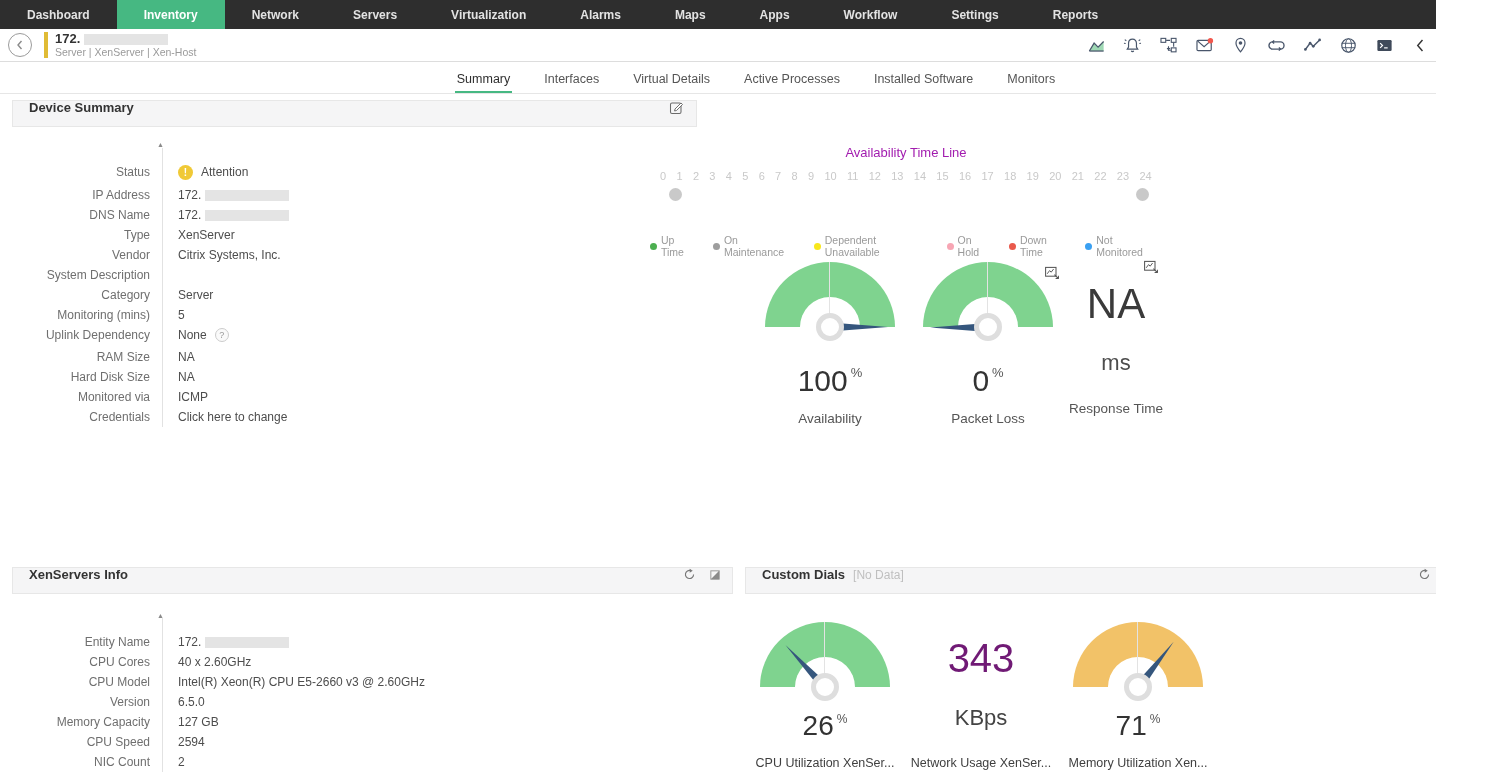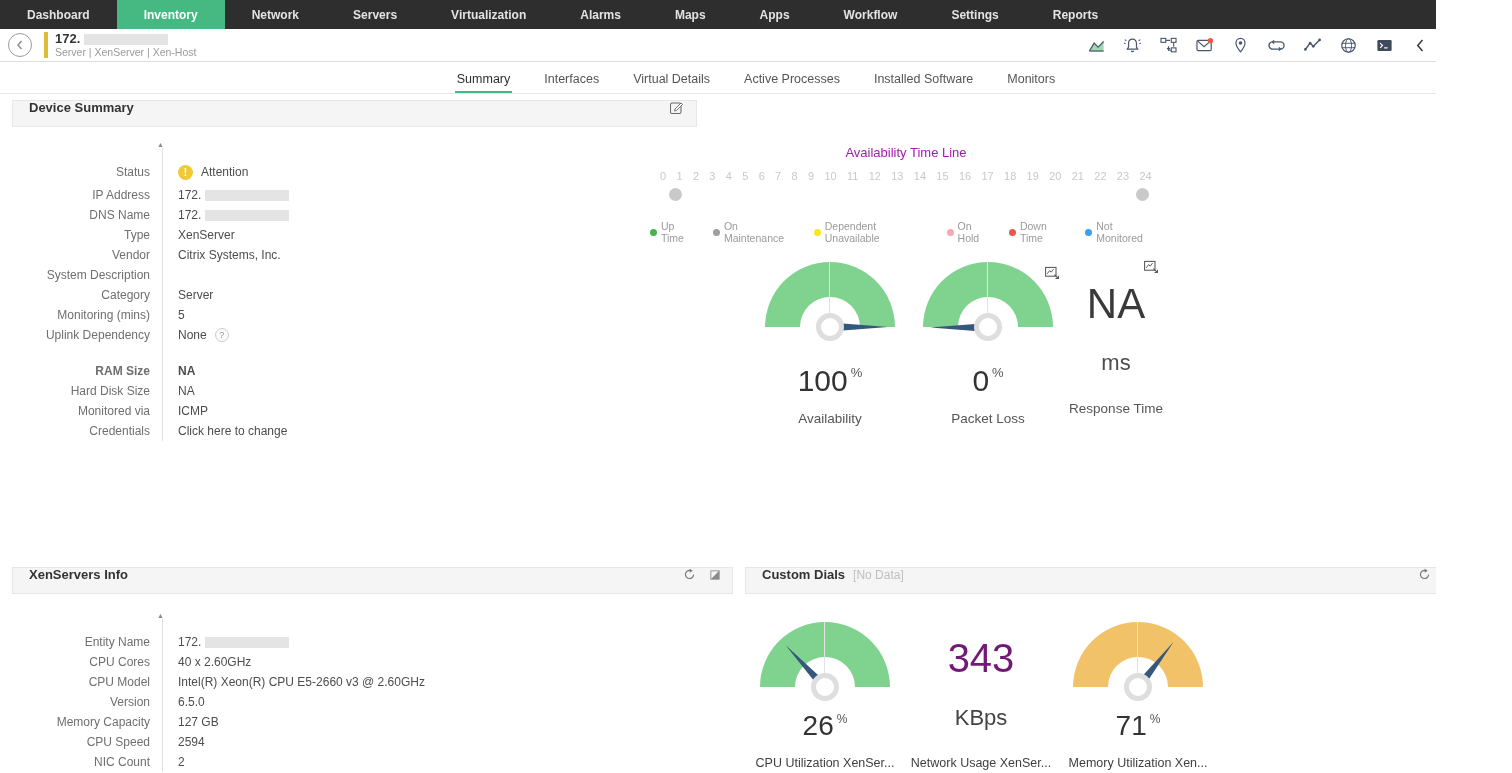--- a/index.html
+++ b/index.html
@@ -46,21 +46,21 @@
   .attn-ic { width:15px; height:15px; border-radius:50%; background:#f0c936; color:#fff; font-size:10px; font-weight:700; display:inline-flex; align-items:center; justify-content:center; margin-right:8px; }
   .help-ic { width:14px; height:14px; border-radius:50%; border:1px solid #ccc; color:#9a9a9a; font-size:9px; display:inline-flex; align-items:center; justify-content:center; margin-left:8px; cursor:pointer; background:#fafafa; }
   .link-like { cursor:pointer; }
 
   
   .atl { position:absolute; left:650px; top:145px; width:512px; }
   .atl-title { text-align:center; font-size:13px; color:#a21caf; }
   .atl-hours { display:flex; justify-content:space-between; margin:10px 10px 0; font-size:11px; color:#c9c9c9; }
   .atl-dot { position:absolute; top:43px; width:13px; height:13px; border-radius:50%; background:#c9c9c9; }
   .atl-legend { display:flex; justify-content:center; gap:13px; margin-top:38px; font-size:10.5px; color:#9a9a9a; }
-  .lg-item { display:flex; align-items:center; gap:4px; }
+  .lg-item { display:flex; align-items:center; gap:4px;margin-top:14px; }
   .lg-dot { width:7px; height:7px; border-radius:50%; }
   .lg-d0{background:#4caf50;} .lg-d1{background:#9e9e9e;} .lg-d2{background:#f8e71c;}
   .lg-d3{background:#f7a6b4;} .lg-d4{background:#e9594c;} .lg-d5{background:#3aa0f2;}
 
   
   .gauge-block { position:absolute; width:132px; text-align:center; }
   .gauge { position:relative; width:130px; height:78px; margin:0 auto; }
   .g-arc { position:absolute; left:0; top:0; width:130px; height:65px; border-radius:65px 65px 0 0; overflow:hidden; }
   .g-green { background:#7fd38f; } .g-orange { background:#f2c268; }
   .g-hole { position:absolute; left:35px; top:35px; width:60px; height:60px; border-radius:50%; background:#fff; }
@@ -253,21 +253,21 @@
       <div class="flabel">Monitoring (mins)</div>
       <div class="fvalue">5</div>
     </div>
     <div class="frow">
       <div class="flabel">Uplink Dependency</div>
       <div class="fvalue">
           <span>None</span>
           <span class="help-ic">?</span>
         </div>
     </div>
-    <div class="frow" style="margin-top:16px;font-weight:bold;">
+    <div class="frow" style="margin-top:2px;">
       <div class="flabel">RAM Size</div>
       <div class="fvalue">NA</div>
     </div>
     <div class="frow">
       <div class="flabel">Hard Disk Size</div>
       <div class="fvalue">NA</div>
     </div>
     <div class="frow">
       <div class="flabel">Monitored via</div>
       <div class="fvalue">ICMP</div>

